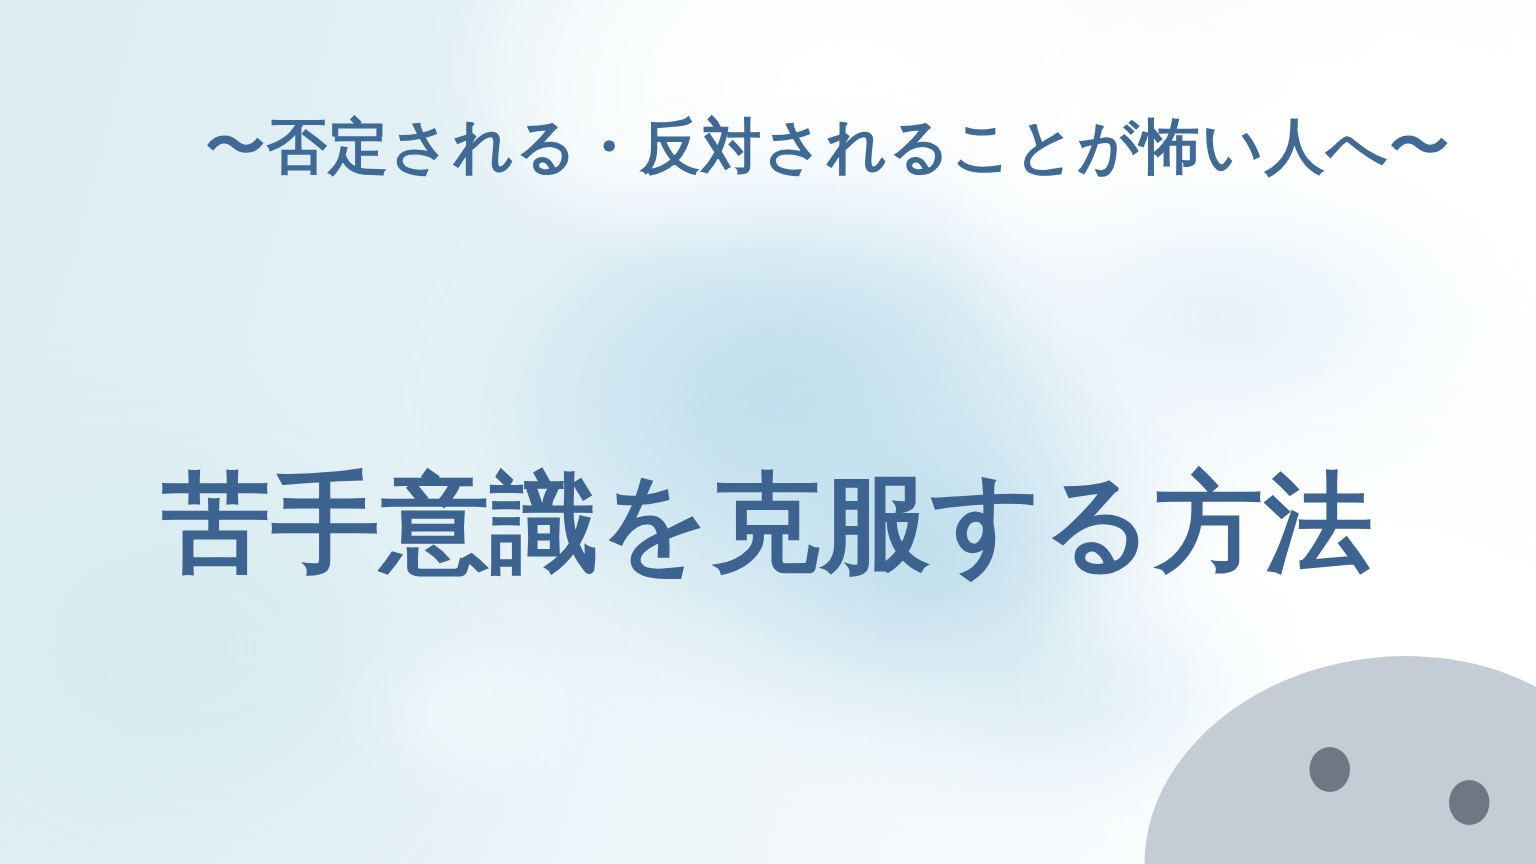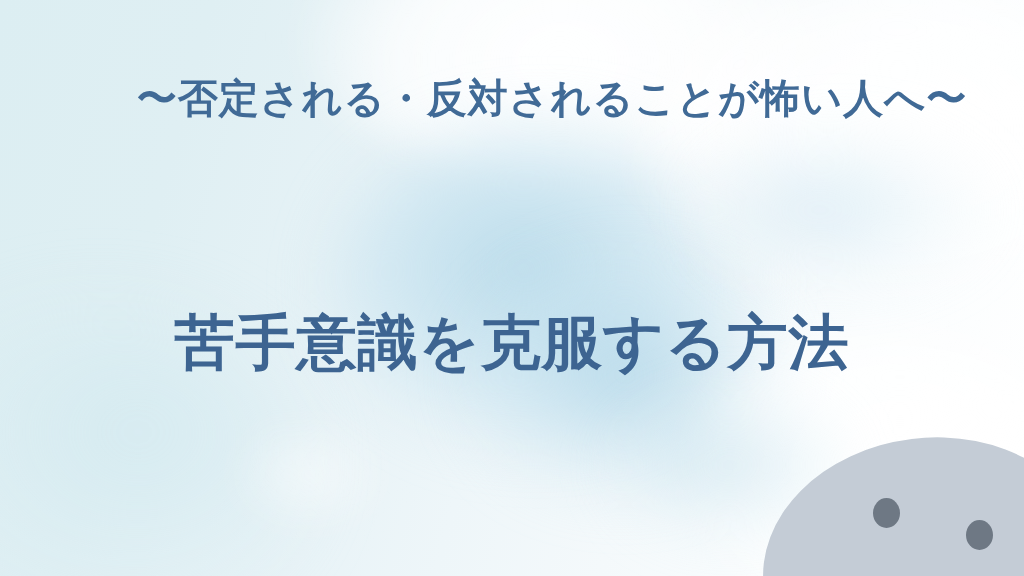--- a/index.html
+++ b/index.html
@@ -163,21 +163,21 @@
     white-space: nowrap;
     line-height: 1;
   }
   .title-line-1 {
     top: 192px;
     font-size: 86px;
     letter-spacing: 4px;
   }
   .title-line-2 {
     top: 312px;
-    font-size: 60px;
+    font-size: 72px;
     letter-spacing: 1px;
   }
 </style>
 </head>
 <body>
 
 <div id="thumbnail">
 
   <div class="bg-base"></div>
   <div class="cloud cloud-white-top"></div>

